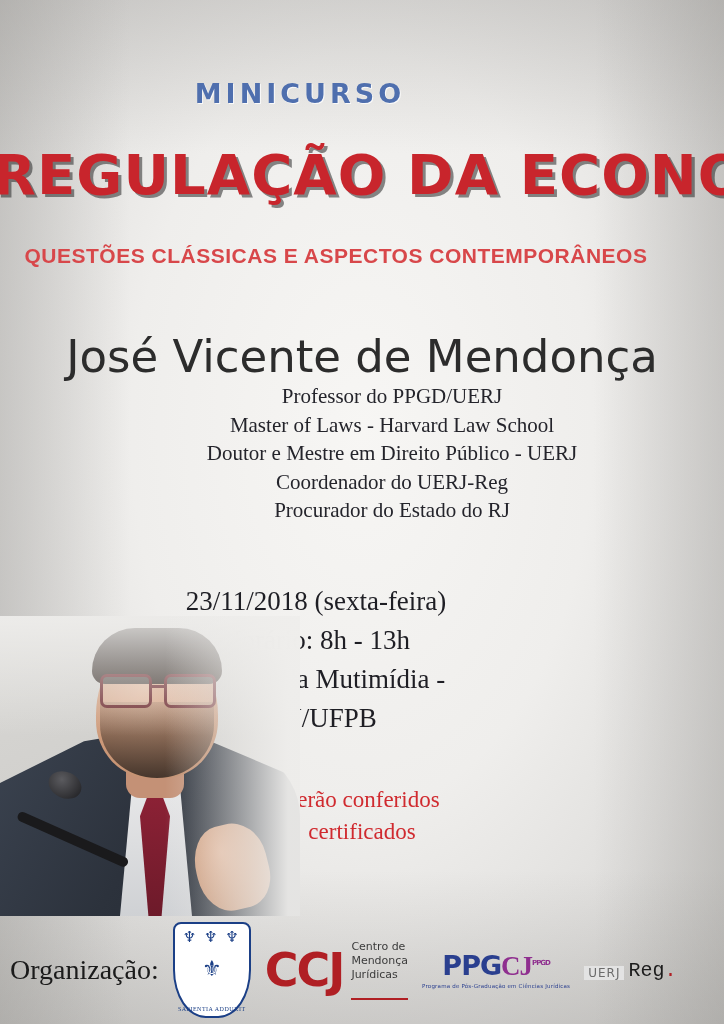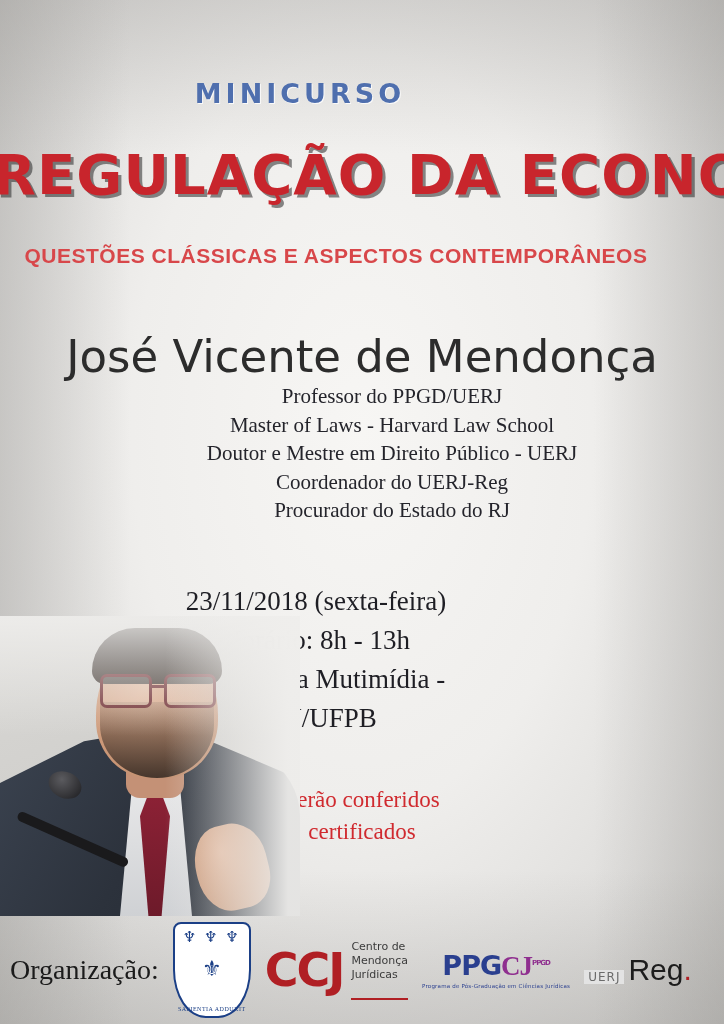--- a/index.html
+++ b/index.html
@@ -349,22 +349,22 @@
   }
   .reg .uerj {
     font-family: "DejaVu Sans", sans-serif;
     font-size: 12px;
     color: #6b6b6b;
     background: #e3e3e3;
     padding: 0 4px;
     letter-spacing: 1px;
   }
   .reg .word {
-    font-family: Liberation Sans, sans-serif;
-    font-size: 30px;
+    font-family: Liberation Mono, monospace;
+    font-size: 20px;
     color: #1c1c1c;
     line-height: 0.95;
   }
   .reg .word .dot { color: #b01f24; }
 </style>
 </head>
 <body>
 
 <div class="poster">
   <div class="vignette"></div>

